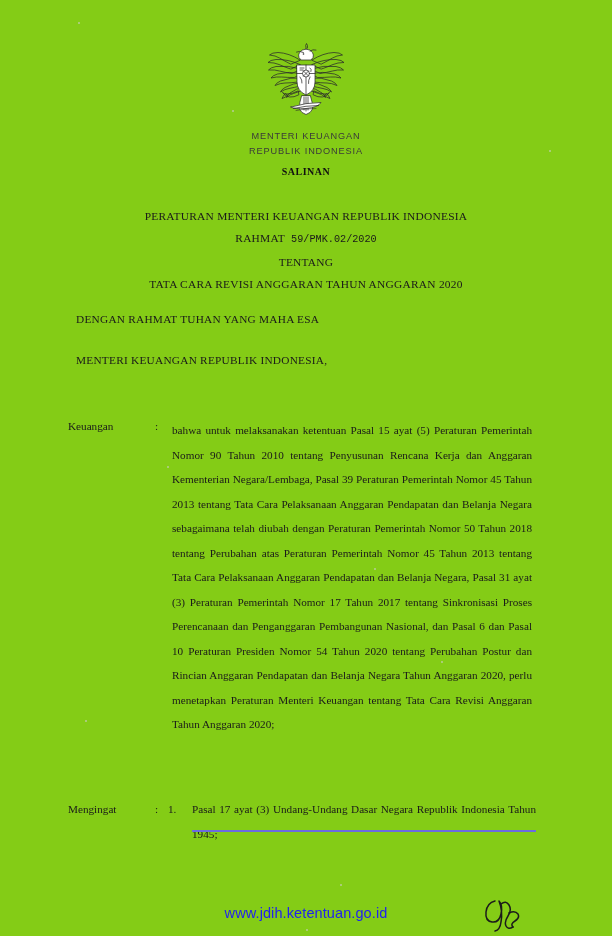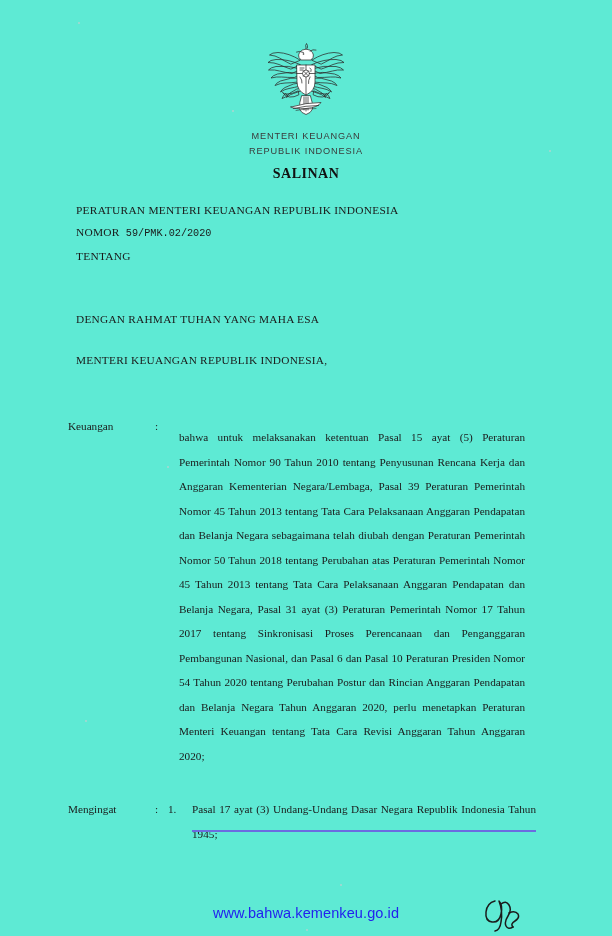--- a/index.html
+++ b/index.html
@@ -12,21 +12,21 @@
     height: 936px;
     position: relative;
     overflow: hidden;
     font-family: "Liberation Serif", serif;
     color: #1a1a1a;
   }
 
   .page {
     position: absolute;
     inset: 0;
-    background: #5eead4;
+    background: #84cc16;
   }
 
   
   .masthead {
     position: absolute;
     top: 42px;
     left: 0;
     right: 0;
     text-align: center;
   }
@@ -40,32 +40,33 @@
     font-family: "Liberation Sans", sans-serif;
     font-size: 9.2px;
     letter-spacing: 0.85px;
     color: #3a3a3a;
     line-height: 11.6px;
     margin-top: 3px;
   }
   .salinan {
     font-family: "Liberation Serif", serif;
     font-weight: bold;
-    font-size: 14px;
+    font-size: 10px;
     letter-spacing: 0.5px;
     color: #111;
     margin-top: 9px;
   }
 
   
   .title-block {
     position: absolute;
-    top: 199px;
+    top: 205px;
     left: 76px;
     width: 460px;
+    text-align: center;
     font-size: 11.4px;
     line-height: 22px;
     letter-spacing: 0.25px;
   }
   .title-block .ttl { display: block; white-space: nowrap; }
   .nomor-mono {
     font-family: "Liberation Mono", monospace;
     font-size: 10.2px;
     letter-spacing: 0;
   }
@@ -99,21 +100,21 @@
   .clause-colon {
     position: absolute;
     left: 87px;
     top: 0;
   }
   .clause-body {
     margin-left: 100px;
     text-align: justify;
     text-justify: inter-word;
   }
-  .clause-body p { margin: 11px; }
+  .clause-body p { margin: 4px; }
 
   .list-item {
     position: relative;
     margin-left: 100px;
   }
   .list-num {
     position: absolute;
     left: 0;
     top: 0;
     width: 22px;
@@ -239,22 +240,23 @@
       </g>
     </svg>
 
     <div class="ministry-line">MENTERI KEUANGAN</div>
     <div class="ministry-line">REPUBLIK INDONESIA</div>
     <div class="salinan">SALINAN</div>
   </div>
 
   <div class="title-block">
     <span class="ttl">PERATURAN MENTERI KEUANGAN REPUBLIK INDONESIA</span>
-    <span class="ttl"><span>NOMOR</span>&nbsp;&nbsp;<span class="nomor-mono">59/PMK.02/2020</span></span>
+    <span class="ttl"><span>RAHMAT</span>&nbsp;&nbsp;<span class="nomor-mono">59/PMK.02/2020</span></span>
     <span class="ttl">TENTANG</span>
+    <span class="ttl">TATA CARA REVISI ANGGARAN TAHUN ANGGARAN 2020</span>
   </div>
 
   <div class="preamble rahmat">DENGAN RAHMAT TUHAN YANG MAHA ESA</div>
   <div class="preamble jabatan">MENTERI KEUANGAN REPUBLIK INDONESIA,</div>
 
   <div class="clause" id="clause-menimbang">
     <div class="clause-label">Keuangan</div>
     <div class="clause-colon">:</div>
     <div class="clause-body">
       <p>bahwa untuk melaksanakan ketentuan Pasal 15 ayat (5) Peraturan Pemerintah Nomor 90 Tahun 2010 tentang Penyusunan Rencana Kerja dan Anggaran Kementerian Negara/Lembaga, Pasal 39 Peraturan Pemerintah Nomor 45 Tahun 2013 tentang Tata Cara Pelaksanaan Anggaran Pendapatan dan Belanja Negara sebagaimana telah diubah dengan Peraturan Pemerintah Nomor 50 Tahun 2018 tentang Perubahan atas Peraturan Pemerintah Nomor 45 Tahun 2013 tentang Tata Cara Pelaksanaan Anggaran Pendapatan dan Belanja Negara, Pasal 31 ayat (3) Peraturan Pemerintah Nomor 17 Tahun 2017 tentang Sinkronisasi Proses Perencanaan dan Penganggaran Pembangunan Nasional, dan Pasal 6 dan Pasal 10 Peraturan Presiden Nomor 54 Tahun 2020 tentang Perubahan Postur dan Rincian Anggaran Pendapatan dan Belanja Negara Tahun Anggaran 2020, perlu menetapkan Peraturan Menteri Keuangan tentang Tata Cara Revisi Anggaran Tahun Anggaran 2020;</p>
@@ -265,21 +267,21 @@
     <div class="clause-label">Mengingat</div>
     <div class="clause-colon">:</div>
     <div class="list-item">
       <span class="list-num">1.</span>
       <div class="list-text">Pasal 17 ayat (3) Undang-Undang Dasar Negara Republik Indonesia Tahun 1945;</div>
     </div>
   </div>
 
   <div class="cut-rule"></div>
 
-  <div class="footer-url">www.bahwa.kemenkeu.go.id</div>
+  <div class="footer-url">www.jdih.ketentuan.go.id</div>
 
   <svg class="paraph" viewBox="0 0 46 40">
     <g fill="none" stroke="#1b1b1b" stroke-width="1.5" stroke-linecap="round" stroke-linejoin="round">
       <path d="M16 5 q-8 2 -9 11 q-1 9 6 10 q7 1 9 -8 q2 -9 -2 -13 q4 10 2 21 q-1 8 -6 9"></path>
       <path d="M22 8 q5 -4 8 1 q3 5 -1 11 q-4 6 -2 10 q2 4 7 1"></path>
       <path d="M30 17 q6 -3 9 1 q2 4 -3 7 q-5 3 -2 6"></path>
     </g>
   </svg>
 
 </div>

